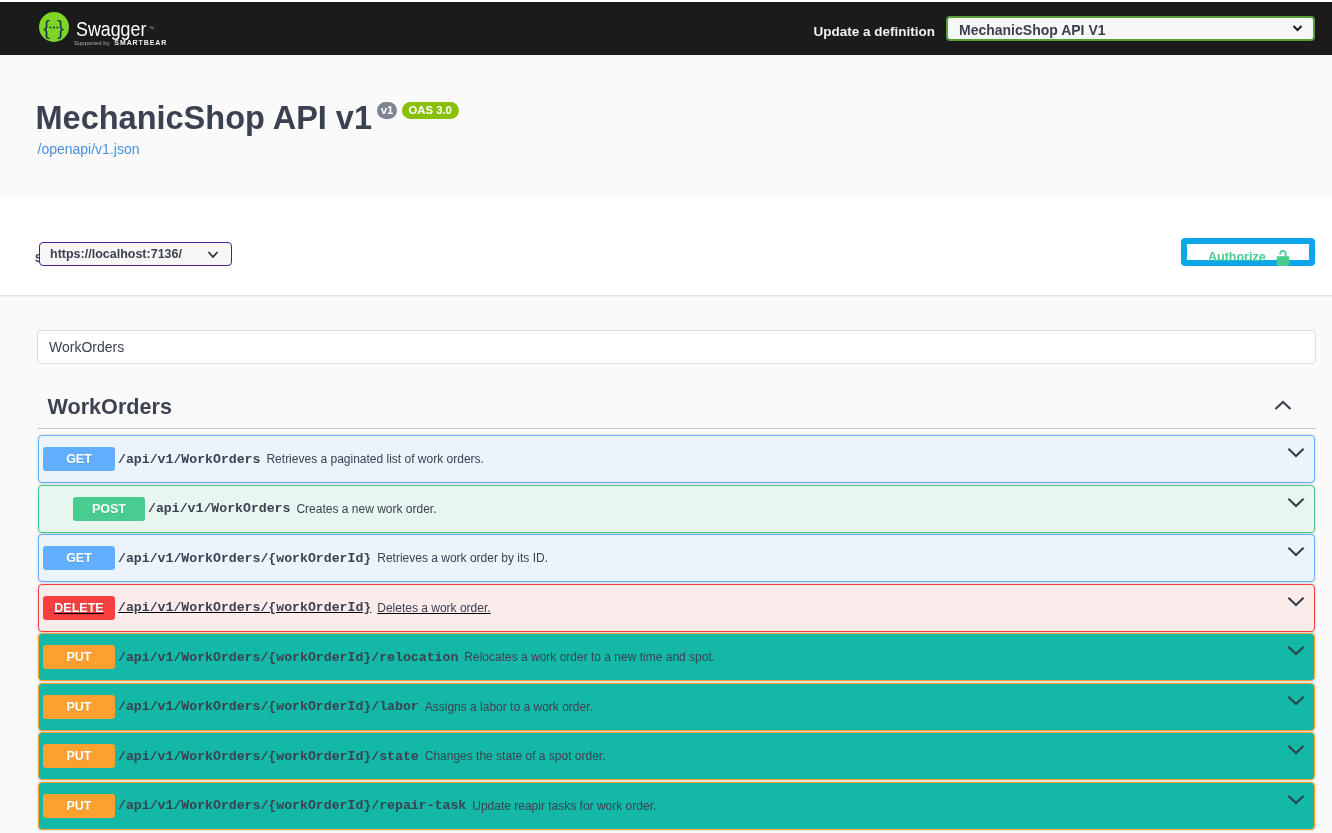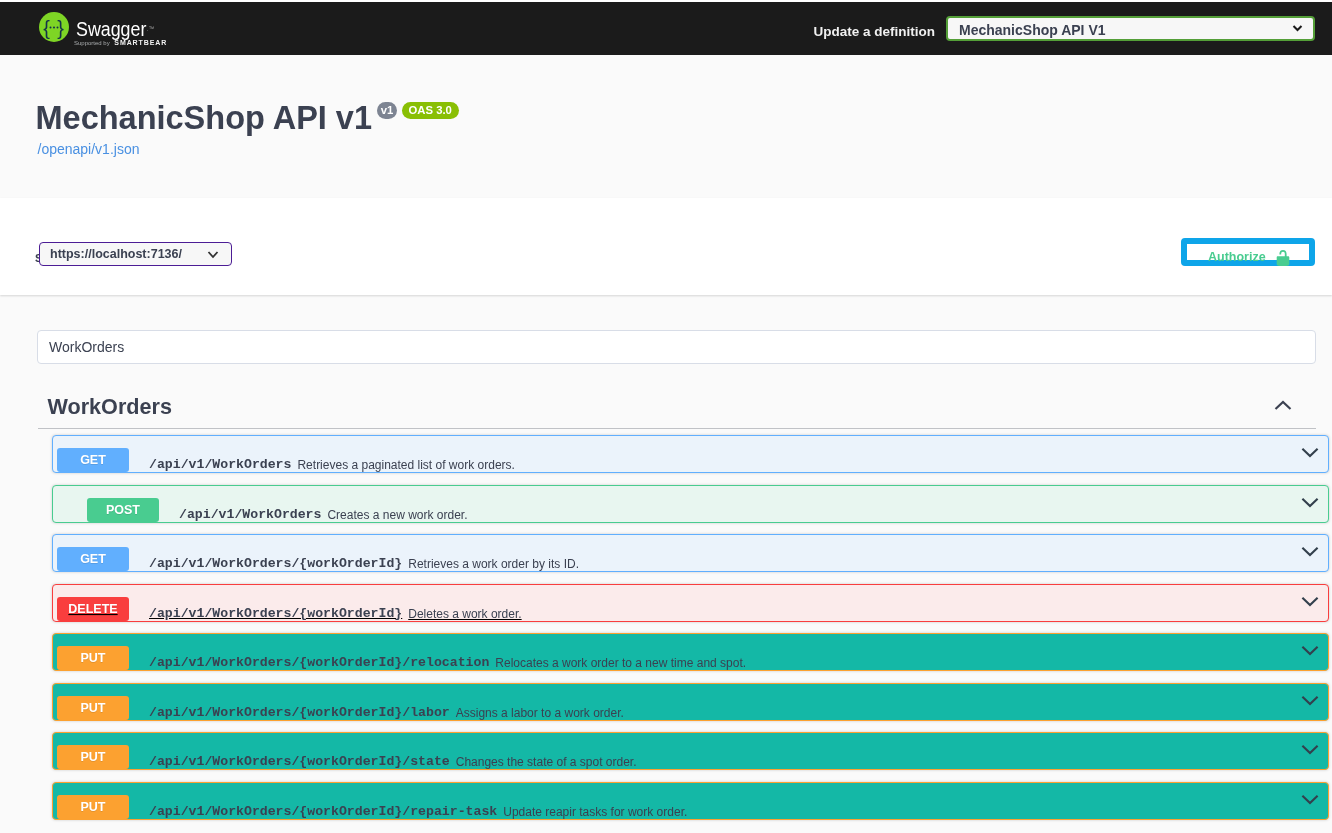--- a/index.html
+++ b/index.html
@@ -30,28 +30,28 @@
   .authbtn { position:absolute; left:1181px; top:40.5px; width:134px; height:28px; border:6px solid #0ea5e9; border-radius:4px; background:transparent; }
   .authbtn span { position:absolute; left:21px; top:6px; font-size:12.5px; font-weight:bold; color:#49cc90; }
   
   .filter { position:absolute; left:37px; top:330px; width:1278.5px; height:34px; background:#fff; border:1px solid #d8dde7; border-radius:4px; }
   .filter span { position:absolute; left:11px; top:7.5px; font-size:14px; color:#3b4151; }
   
   .h2tag { position:absolute; left:47.5px; top:394px; font-size:21.6px; font-weight:bold; color:#3b4151; }
   .h2chev { position:absolute; left:1274px; top:399.5px; }
   .divider { position:absolute; left:38px; top:428px; width:1278px; height:1px; background:rgba(59,65,81,0.3); }
   
-  .op { position:absolute; left:52px; width:1277px; height:38px; border-radius:4px; border:1px solid; display:flex; align-items:flex-end; box-shadow:0 0 3px rgba(0,0,0,0.19); }
+  .op { position:absolute; left:38px; width:1277px; height:48px; border-radius:4px; border:1px solid; display:flex; align-items:center; box-shadow:0 0 3px rgba(0,0,0,0.19); }
   .op-get    { background:#ebf3fb; border-color:#61affe; }
   .op-post   { background:#e8f6f0; border-color:#49cc90; }
   .op-delete { background:#fbebeb; border-color:#f93e3e; }
   .op-put    { background:#14b8a6; border-color:#fca130; }
   .badge { width:72px; height:24px; margin-left:4px; border-radius:3px; color:#fff; font-weight:bold; font-size:12.5px; display:flex; align-items:center; justify-content:center; text-shadow:0 1px 0 rgba(0,0,0,0.1); flex:none; }
   .b-get { background:#61affe; } .b-post { background:#49cc90;margin-left:34px; } .b-delete { background:#f93e3e; } .b-put { background:#fca130; }
-  .path { font-family:"Liberation Mono", monospace; font-size:13.2px; font-weight:bold; color:#3b4151; margin-left:20px; letter-spacing:0; }
+  .path { font-family:"Liberation Mono", monospace; font-size:13.2px; font-weight:bold; color:#3b4151; margin-left:3px; letter-spacing:0; }
   .desc { font-size:12px; color:#3b4151; margin-left:6px; }
   .opchev { position:absolute; right:9px; top:11px; }
 </style>
 </head>
 <body>
 <div class="topstrip"></div>
 <div class="topbar">
   <div class="logo-circle"></div>
   <svg class="logo-braces" viewBox="0 0 30 30">
     <text x="4.2" y="22.6" font-family="Liberation Sans" font-size="20" font-weight="normal" fill="#14324a">{</text>

